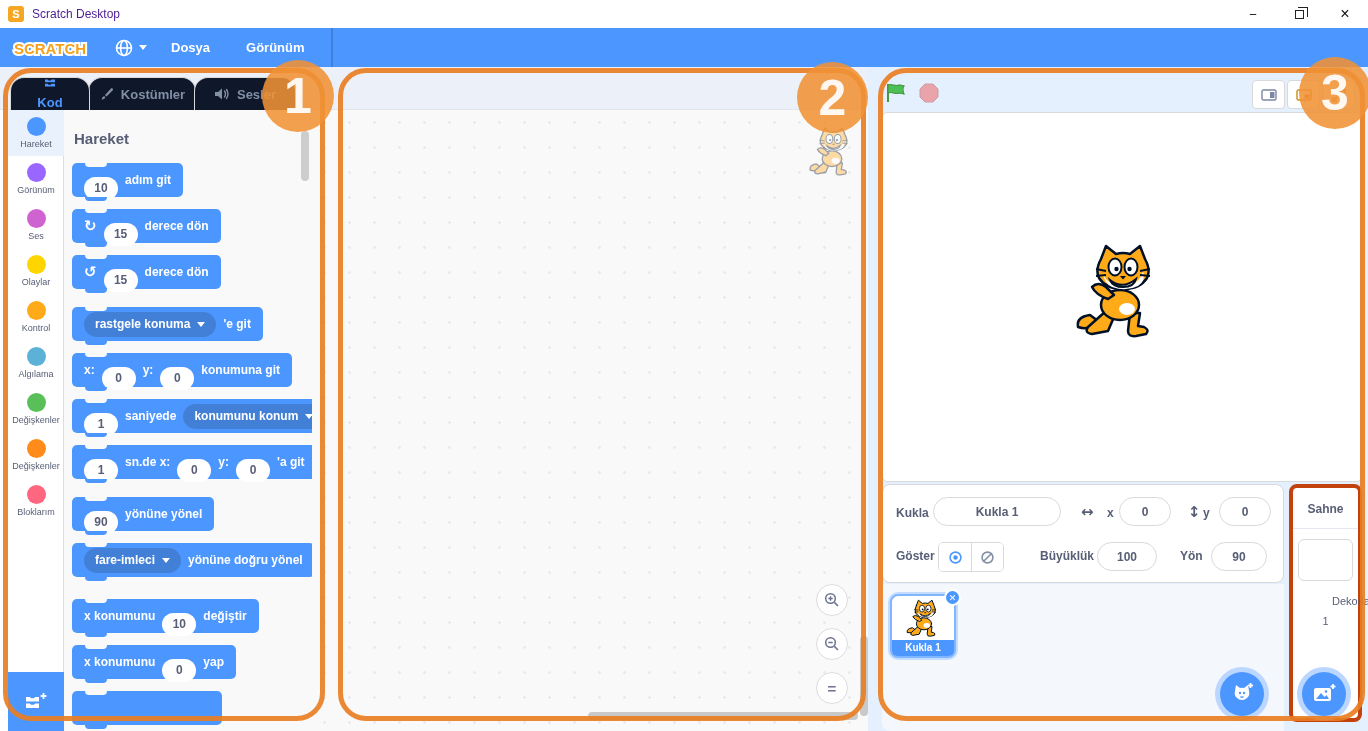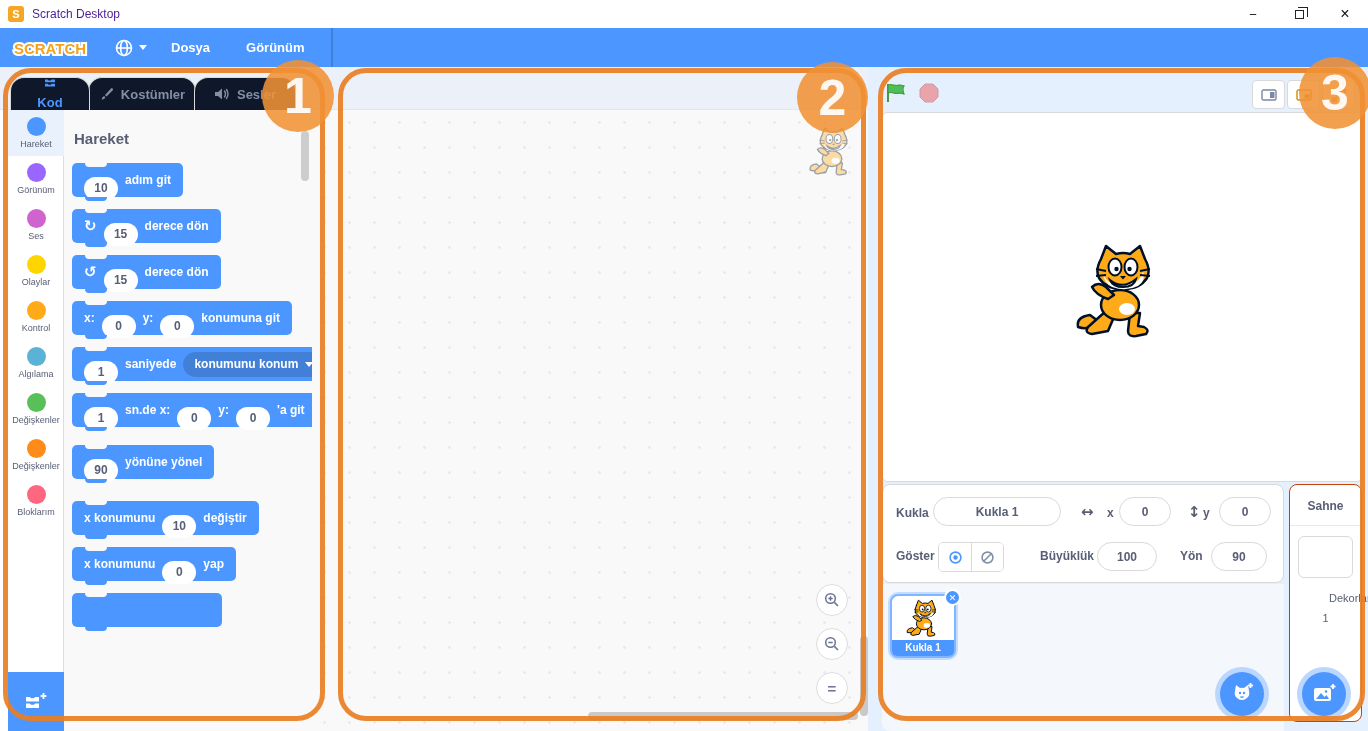--- a/index.html
+++ b/index.html
@@ -85,21 +85,21 @@
   .sprite-list { position:absolute; left:882px; top:584px; width:402px; height:147px; background:#F4F8FD; border-radius:0 0 0 8px; }
   .sprite-thumb { position:absolute; left:8px; top:10px; width:66px; height:64px; background:#fff; border:2px solid #80B5FF; border-radius:8px; box-shadow:0 0 0 2px #C4DCFF; }
   .thumb-cat { position:absolute; left:12px; top:2px; width:40px; height:42px; }
   .thumb-name { position:absolute; left:0; bottom:0; width:100%; height:16px; background:#4C97FF; color:#fff; font-size:10px; font-weight:600; text-align:center; line-height:16px; border-radius:0 0 5px 5px; }
   .thumb-del { position:absolute; right:-7px; top:-7px; width:17px; height:17px; background:#4C97FF; border:2px solid #fff; border-radius:50%; color:#fff; font-size:9px; font-weight:bold; display:flex; align-items:center; justify-content:center; }
   .round-add { position:absolute; width:44px; height:44px; border-radius:50%; background:#4C97FF; display:flex; align-items:center; justify-content:center; box-shadow:0 0 0 5px #BCD7FF; }
   .add-sprite { left:1220px; top:672px; }
   .add-backdrop { left:1302px; top:672px; }
 
   
-  .stage-panel { position:absolute; left:1289px; top:484px; width:73px; height:238px; background:#fff; border:1px solid #c2410c; border-radius:8px; text-align:center; color:#575E75; }
+  .stage-panel { position:absolute; left:1289px; top:484px; width:73px; height:238px; background:#fff; border:4px solid #c2410c; border-radius:8px; text-align:center; color:#575E75; }
   .sp-title { font-size:12px; font-weight:600; padding-top:14px; }
   .sp-divider { margin-top:12px; border-top:1px solid #E5E8EF; }
   .sp-thumb { margin:10px auto 0; width:55px; height:42px; background:#fff; border:1px solid #D9D9D9; border-radius:6px; }
   .sp-backdrops { font-size:11px; margin-top:14px;margin-left:39px; }
   .sp-count { font-size:11px; margin-top:8px; }
 
   
   .ann { pointer-events:none; z-index:50; }
   .ann-rect { position:absolute; border:5px solid rgba(233,126,35,.92); border-radius:28px; }
   .ar1 { left:3px; top:68px; width:322px; height:653px; }
@@ -264,20 +264,27 @@
       <span class="oval">15</span>
       <span class="btxt">derece dön</span>
     </div>
 
     <div class="block">
       <span class="rot">↺</span>
       <span class="oval">15</span>
       <span class="btxt">derece dön</span>
     </div>
 
+    <div class="block sec">
+      <span class="dd">
+          <span>rastgele konuma</span>
+          <span class="caret-down"></span>
+        </span>
+      <span class="btxt">'e git</span>
+    </div>
 
     <div class="block">
       <span class="btxt">x:</span>
       <span class="oval">0</span>
       <span class="btxt">y:</span>
       <span class="oval">0</span>
       <span class="btxt">konumuna git</span>
     </div>
 
     <div class="block b-glide">
@@ -297,20 +304,27 @@
       <span class="btxt">y:</span>
       <span class="oval">0</span>
       <span class="btxt">'a git</span>
     </div>
 
     <div class="block sec">
       <span class="oval">90</span>
       <span class="btxt">yönüne yönel</span>
     </div>
 
+    <div class="block">
+      <span class="dd">
+          <span>fare-imleci</span>
+          <span class="caret-down"></span>
+        </span>
+      <span class="btxt">yönüne doğru yönel</span>
+    </div>
 
     <div class="block sec" style="margin-top:22px">
       <span class="btxt">x konumunu</span>
       <span class="oval">10</span>
       <span class="btxt">değiştir</span>
     </div>
 
     <div class="block">
       <span class="btxt">x konumunu</span>
       <span class="oval">0</span>

